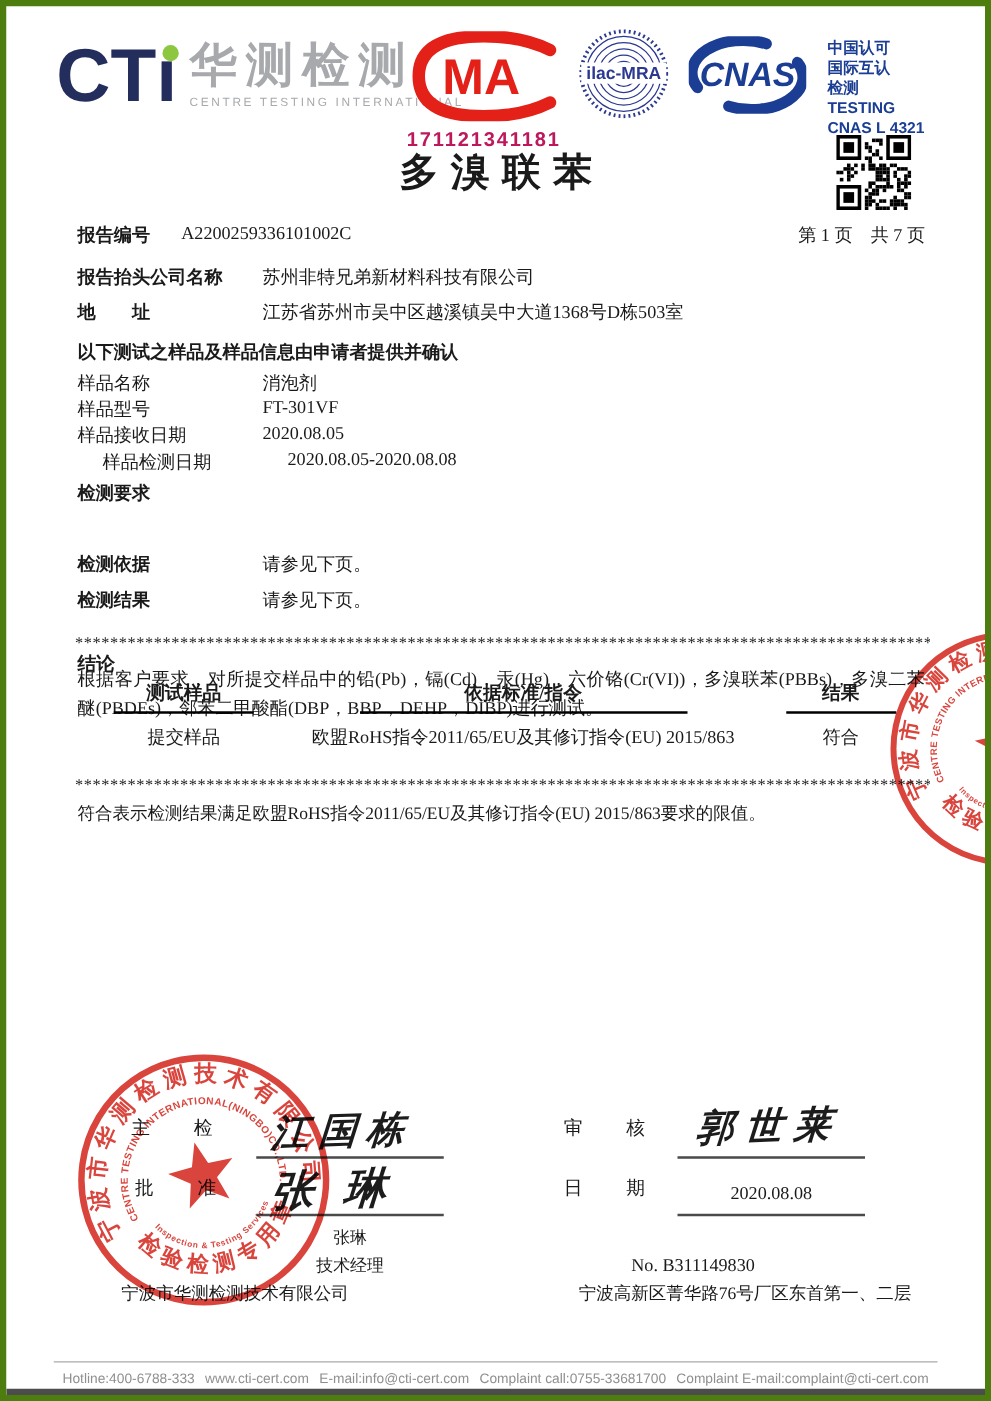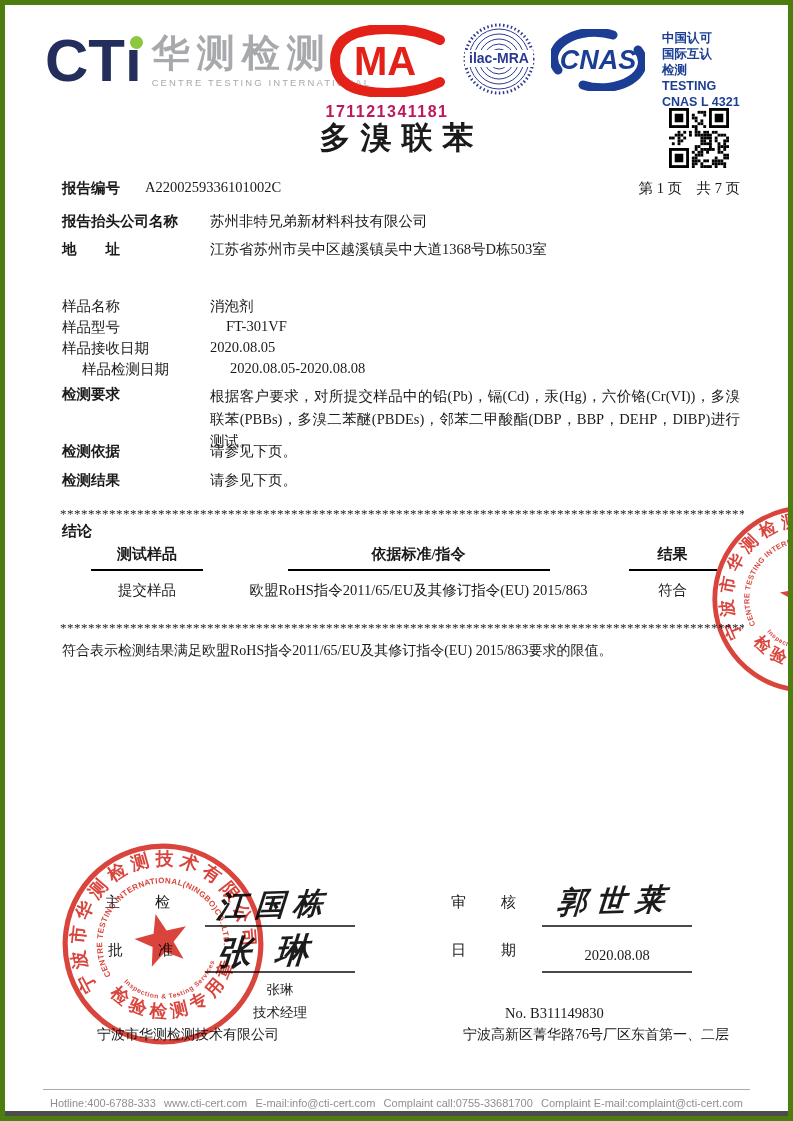--- a/index.html
+++ b/index.html
@@ -266,39 +266,40 @@
   <div class="abs row" style="top:207px;">
     <span class="lab b">报告抬头公司名称</span>
     <span class="val">苏州非特兄弟新材料科技有限公司</span>
   </div>
 
   <div class="abs row" style="top:235px;">
     <span class="lab b">地　　址</span>
     <span class="val">江苏省苏州市吴中区越溪镇吴中大道1368号D栋503室</span>
   </div>
 
+  <div class="abs row b" style="top:267px;">以下测试之样品及样品信息由申请者提供并确认</div>
 
   <div class="abs row" style="top:292px;">
     <span class="lab">样品名称</span>
     <span class="val">消泡剂</span>
   </div>
-  <div class="abs row" style="top:313px;gap:16px;">
+  <div class="abs row" style="top:313px;">
     <span class="lab">样品型号</span>
     <span class="val">FT-301VF</span>
   </div>
   <div class="abs row" style="top:334px;">
     <span class="lab">样品接收日期</span>
     <span class="val">2020.08.05</span>
   </div>
   <div class="abs row" style="top:355px;margin-left:20px;">
     <span class="lab">样品检测日期</span>
     <span class="val">2020.08.05-2020.08.08</span>
   </div>
 
-  <div class="abs row" style="top:380px;">
+  <div class="abs row" style="top:380px;flex-direction:column;">
     <span class="lab b">检测要求</span>
     <span class="req-text">根据客户要求，对所提交样品中的铅(Pb)，镉(Cd)，汞(Hg)，六价铬(Cr(VI))，多溴联苯(PBBs)，多溴二苯醚(PBDEs)，邻苯二甲酸酯(DBP，BBP，DEHP，DIBP)进行测试。</span>
   </div>
 
   <div class="abs row" style="top:437px;">
     <span class="lab b">检测依据</span>
     <span class="val">请参见下页。</span>
   </div>
 
   <div class="abs row" style="top:466px;">

